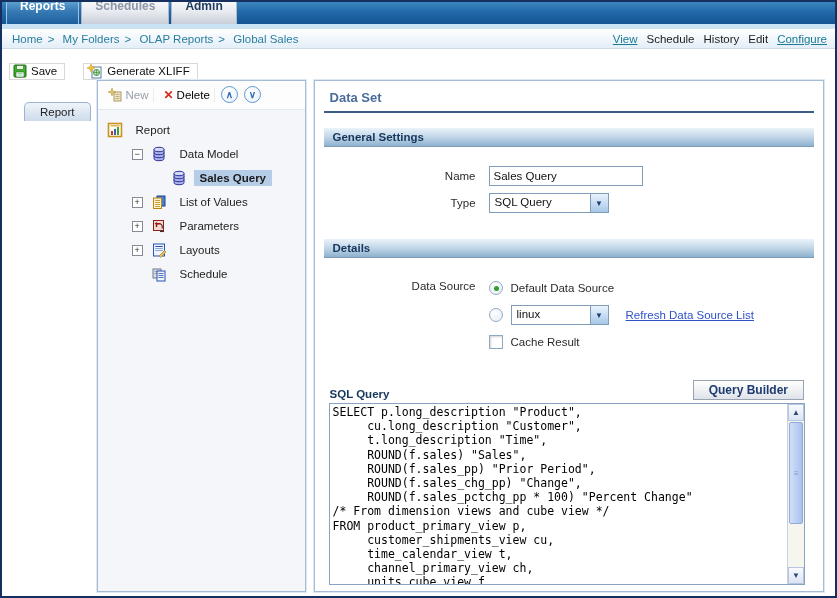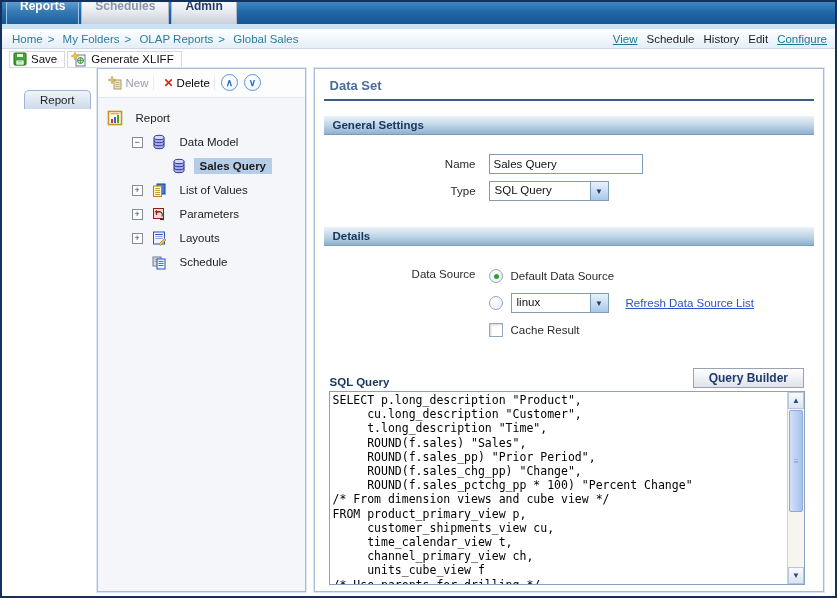--- a/index.html
+++ b/index.html
@@ -19,21 +19,21 @@
 
   
   .crumb-bar { height:20px; background:linear-gradient(180deg,#ffffff,#e3eef8); border-bottom:1px solid #ccd9e6; display:flex; align-items:center; justify-content:space-between; padding:0 8px 0 10px; font-size:11.5px; flex:none; }
   .crumbs a { color:#2a7e9e; text-decoration:none; cursor:pointer; }
   .crumbs .sep { color:#2a7e9e; margin:0 5px; }
   .hdr-actions { display:flex; gap:9px; align-items:center; font-size:11.5px; }
   .hdr-actions .lnk { color:#1d7a93; text-decoration:underline; cursor:pointer; }
   .hdr-actions .plain { color:#1c1c1c; cursor:pointer; }
 
   
-  .app-toolbar { height:19px; background:#fff; display:flex; align-items:center; padding:1px 0 0 7px; gap:2px; flex:none; }
+  .app-toolbar { height:19px; background:#fff; display:flex; align-items:center; padding:1px 0 0 7px; gap:18px; flex:none;margin-top:12px; }
   .tb-btn { display:inline-flex; align-items:center; gap:4px; height:17px; padding:0 7px 0 3px; border:1px solid #d9d9d9; background:#fff; font-size:11.5px; color:#111; cursor:pointer; }
 
   
   .workspace { flex:1; display:flex; flex-direction:row; background:#fff; min-height:0; }
   .tab-row { height:41px; display:flex; align-items:flex-end; padding-left:22px; flex:none; }
   .report-tab { padding:3px 15px 3px 15px; font-size:11.5px; color:#222; background:linear-gradient(180deg,#eff4fa,#cddbeb); border:1px solid #9cb4d2; border-bottom:none; border-radius:5px 5px 0 0; cursor:pointer; }
 
   .panels { flex:1; display:flex; gap:8px; padding:0 11px 4px 6px; min-height:0; }
   .left-panel  { width:209px; flex:none; border:1px solid #a5bbd6; box-shadow:0 0 0 1px #dde7f2; background:#f5f6fa; display:flex; flex-direction:column; }
   .right-panel { flex:1; border:1px solid #a5bbd6; box-shadow:0 0 0 1px #dde7f2; background:#fff; padding:7px 9px 6px 9px; display:flex; flex-direction:column; min-width:0; }

